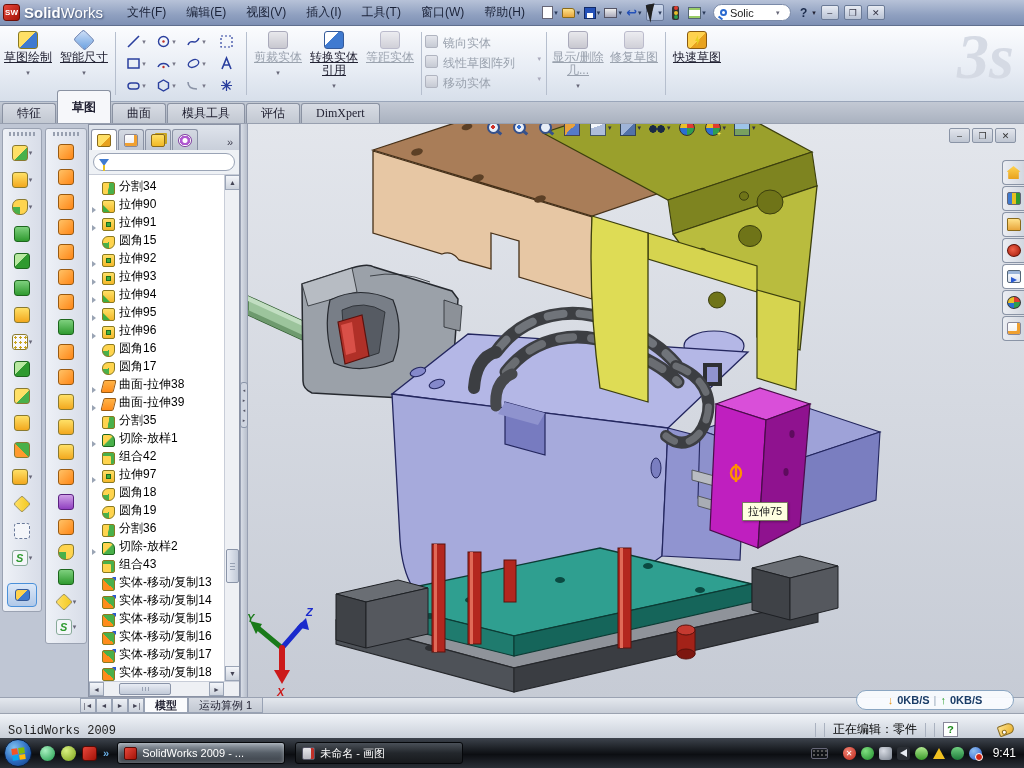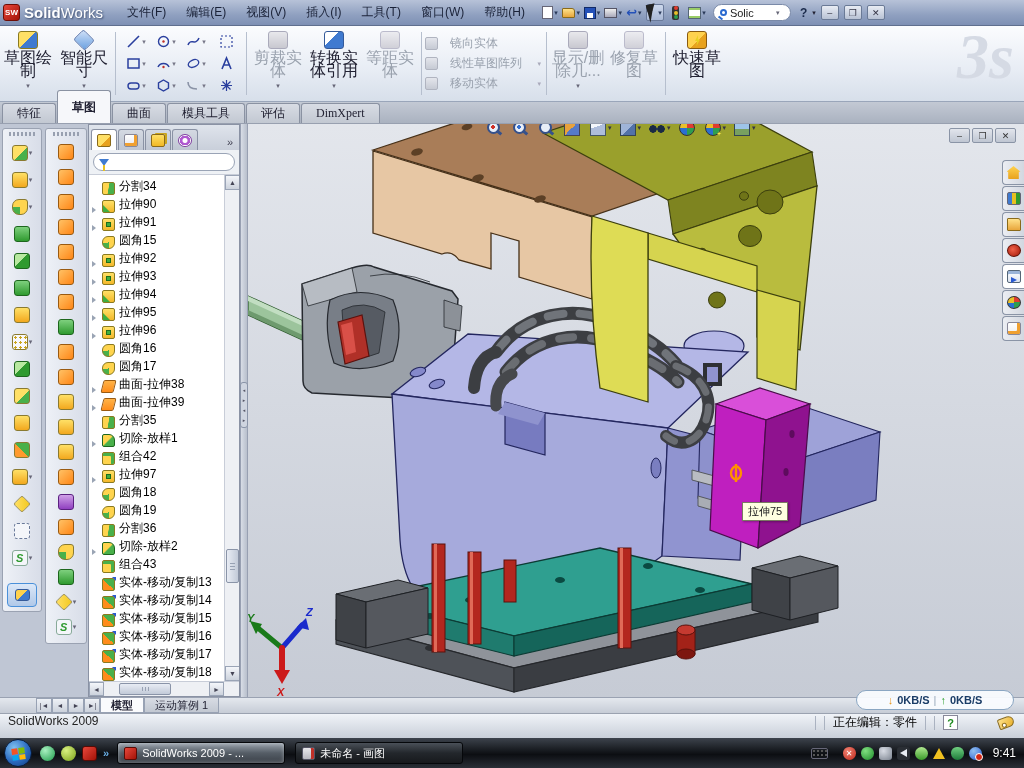--- a/index.html
+++ b/index.html
@@ -36,37 +36,37 @@
   #searchpill .mag::after { content:""; position:absolute; left:-4px; top:6px; width:5px; height:2px; background:#2a6ad0; transform:rotate(40deg); }
   #searchpill input { border:none; outline:none; width:46px; font-size:11px; color:#222; background:transparent; }
   .winbtn { width:18px; height:15px; margin-left:2px; background:linear-gradient(#e8ecf4,#b8c2d4); border:1px solid #6a7a96; border-radius:2px; font-size:9px; color:#334; display:flex; align-items:center; justify-content:center; }
   #helpq { color:#1a2a4a; font-weight:bold; margin:0 2px 0 6px; }
 
   
   #ribbon { position:absolute; left:0; top:26px; width:1024px; height:76px;
     background:linear-gradient(#fbfcfe,#e7ecf4 60%,#d7dfea); border-bottom:1px solid #9aa6ba; display:flex; align-items:stretch; }
   .rsep { width:1px; background:#b6bfce; margin:6px 3px; }
   .bigbtn { width:56px; display:flex; flex-direction:column; align-items:center; justify-content:flex-start; padding-top:5px; color:#223; text-align:center; line-height:13px; }
-  .bigbtn .lbl { font-size:16px; }
+  .bigbtn .lbl { font-size:12px;text-decoration:underline; }
   .bigbtn .car { font-size:7px; color:#667; margin-top:2px; }
   .bigbtn.off { color:#9aa2ae; }
   .bicon { width:20px; height:18px; margin-bottom:2px; border-radius:3px; }
   .bi-sketch { background:linear-gradient(135deg,#ffe066 50%,#3f7ad0 50%); border:1px solid #8a7a20; }
   .bi-dim { background:linear-gradient(135deg,#cfe0f8,#6aa0e0); border:1px solid #3a5a9a; transform:rotate(45deg) scale(.8); }
   .bi-trim { background:linear-gradient(#e8e8ec,#c8c8d0); border:1px solid #aab; }
   .bi-conv { background:linear-gradient(135deg,#fff 40%,#3f7ad0 40%); border:1px solid #345a9a; }
   .bi-off { background:linear-gradient(#ececf0,#d0d0d8); border:1px solid #bbc; }
   .bi-rapid { background:linear-gradient(135deg,#ffd24e 55%,#e8a21e 55%); border:1px solid #8a5a10; position:relative; }
   .bi-rapid::after { content:""; position:absolute; left:7px; top:3px; width:5px; height:11px; background:#e8d020; clip-path:polygon(60% 0,0 55%,45% 55%,30% 100%,100% 40%,55% 40%); }
   #sgrid { display:grid; grid-template-rows:repeat(3,22px); grid-auto-flow:row; grid-template-columns:repeat(4,30px); align-content:center; margin:0 2px; }
   .sgc { display:flex; align-items:center; justify-content:center; }
   .sgc svg { display:block; }
   .sgc .car { font-size:7px; color:#778; margin-left:1px; }
   #rstack { display:flex; flex-direction:column; justify-content:center; gap:3px; width:118px; }
-  .rsrow { display:flex; align-items:center; gap:12px; color:#9aa2ae; }
+  .rsrow { display:flex; gap:5px; color:#9aa2ae; }
   .rsic { width:13px; height:13px; background:linear-gradient(#e4e6ec,#c6cad4); border:1px solid #b0b4c0; border-radius:2px; flex:none; }
   .rsrow .car { font-size:7px; color:#aab; margin-left:auto; margin-right:2px; }
   #dswm { position:absolute; right:10px; top:-6px; font-size:64px; font-style:italic; font-weight:bold;
     color:#d5dae4; font-family:"Liberation Serif","DejaVu Serif",serif; pointer-events:none; }
 
   
   #cmdtabs { position:absolute; left:0; top:102px; width:1024px; height:22px;
     background:linear-gradient(#c3c9d4,#aab2c0); display:flex; align-items:flex-end; padding-left:2px; border-bottom:1px solid #98a0b0; }
   .ctab { height:20px; padding:2px 14px; margin-right:1px; background:linear-gradient(#d8dce4,#c2c8d2);
     border:1px solid #8a92a2; border-bottom:none; border-radius:3px 3px 0 0; color:#223; display:flex; align-items:center;font-family:Liberation Serif, serif; }
@@ -181,27 +181,27 @@
   .tp5::after { content:""; position:absolute; left:3px; top:6px; width:0; height:0; border-left:6px solid #2a5ad0; border-top:3px solid transparent; border-bottom:3px solid transparent; }
   .tp6 { background:conic-gradient(#e03c31 0 25%,#2e9e4f 0 50%,#2a6fd1 0 75%,#e8c02a 0); border-radius:50%; border:1px solid #333; }
   .tp7 { background:linear-gradient(#fff,#eee); border:1px solid #889; box-shadow:inset -3px -3px 0 #f0a030; }
   #netoverlay { position:absolute; left:856px; top:690px; width:158px; height:20px; z-index:30;
     background:rgba(250,252,255,.93); border:1px solid #8aa6c2; border-radius:10px; display:flex; align-items:center; justify-content:center; gap:4px;
     font-size:11px; font-weight:bold; color:#1a3c66; }
   #netoverlay .dn { color:#e8941a; } #netoverlay .up { color:#2ca02c; }
   #netoverlay .nsep { color:#9ab; font-weight:normal; }
 
   
-  #modeltabs { position:absolute; left:0; top:697px; width:1024px; height:16px; background:linear-gradient(#e4e8ee,#c6ccd6); border-top:1px solid #9aa2b2; display:flex; align-items:stretch; padding-left:36px; font-size:11px; }
+  #modeltabs { position:absolute; left:0; top:697px; width:1024px; height:16px; background:linear-gradient(#e4e8ee,#c6ccd6); border-top:1px solid #9aa2b2; display:flex; align-items:stretch; padding-left:80px; font-size:11px; }
   .mnav { width:16px; display:flex; align-items:center; justify-content:center; background:linear-gradient(#eef1f6,#ccd2dc); border:1px solid #98a2b4; color:#445; font-size:7px; }
   .mtab { padding:0 10px; display:flex; align-items:center; border:1px solid #98a2b4; border-top:none; background:linear-gradient(#d8dce4,#c2c8d2); color:#223; }
   .mtab.active { background:#fafbfd; font-weight:bold; }
 
   
-  #statusbar { position:absolute; left:0; top:713px; width:1024px; height:25px; background:linear-gradient(#f0f3f8,#c9cfd9); border-top:1px solid #9aa2b0; display:flex; align-items:flex-start; }
+  #statusbar { position:absolute; left:0; top:713px; width:1024px; height:25px; background:linear-gradient(#f0f3f8,#c9cfd9); border-top:1px solid #9aa2b0; display:flex; align-items:flex-end;font-family:Liberation Mono, monospace; }
   #sbleft { margin-left:8px; color:#222; }
   #sbright { margin-left:auto; display:flex; align-items:center; gap:8px; margin-right:10px; }
   .ssep { width:1px; height:14px; background:#aab2c0; }
   #sbq { width:15px; height:15px; background:#fff; border:1px solid #889; color:#1d8a1d; font-weight:bold; font-size:11px; display:flex; align-items:center; justify-content:center; }
   #sbtag { width:16px; height:11px; background:linear-gradient(135deg,#ffe28a,#e8b02c); border:1px solid #8a6a1a; border-radius:2px 6px 6px 2px; position:relative; transform:rotate(-20deg); }
   #sbtag::after { content:""; position:absolute; left:2px; top:3.5px; width:3px; height:3px; border-radius:50%; background:#fff; border:1px solid #8a6a1a; }
 
   
   #taskbar { position:absolute; left:0; top:738px; width:1024px; height:30px;
     background:linear-gradient(#3d434c,#14171c 45%,#0c0e12 55%,#2a2f37); display:flex; align-items:center; }

